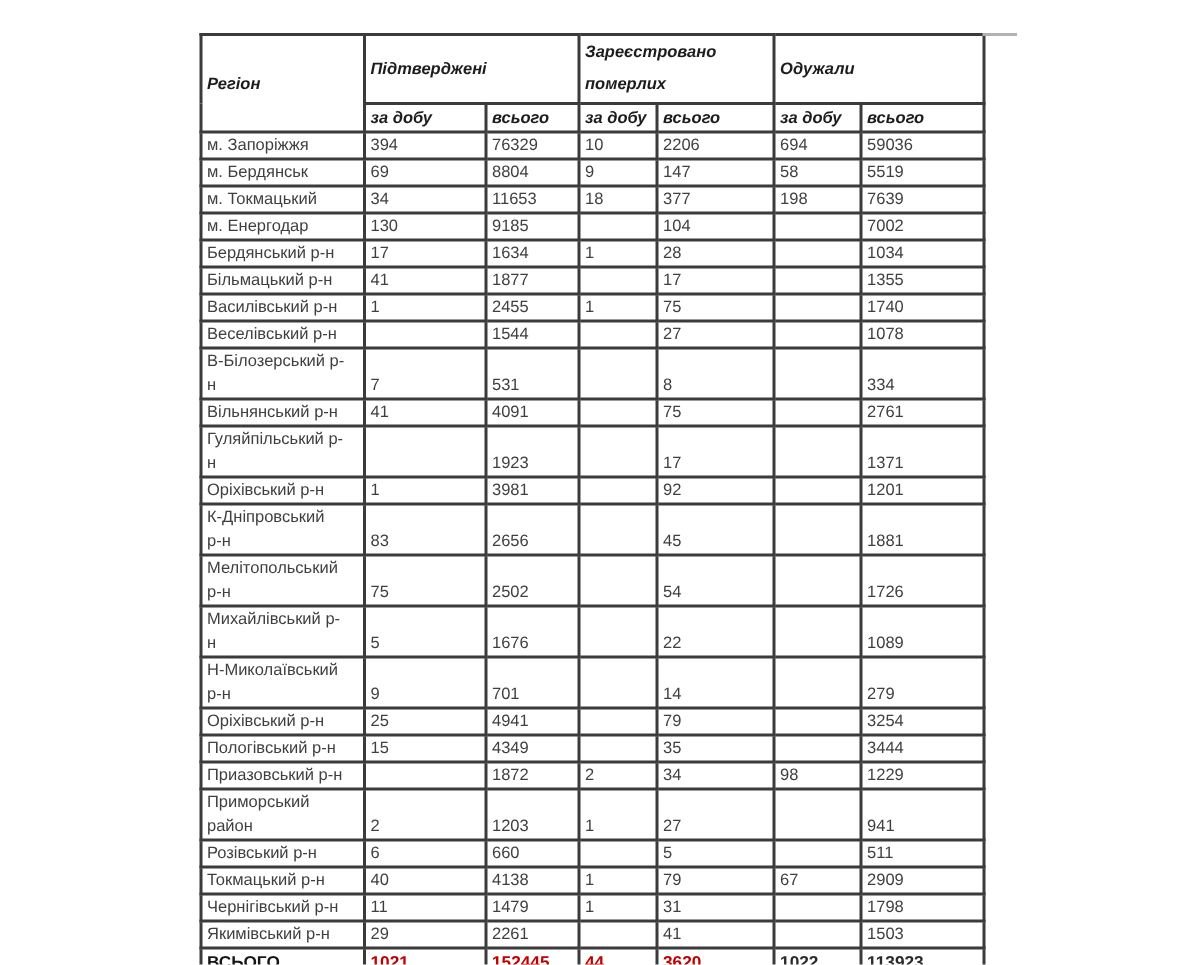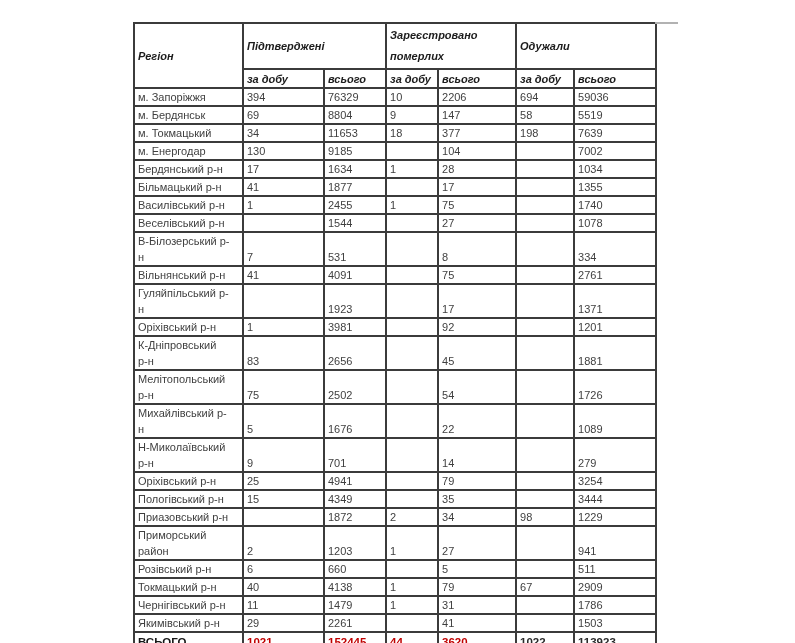--- a/index.html
+++ b/index.html
@@ -305,21 +305,21 @@
     <td>67</td>
     <td>2909</td>
   </tr>
         <tr>
     <td class="region">Чернігівський р-н</td>
     <td>11</td>
     <td>1479</td>
     <td>1</td>
     <td>31</td>
     <td></td>
-    <td>1786</td>
+    <td>1798</td>
   </tr>
         <tr>
     <td class="region">Якимівський р-н</td>
     <td>29</td>
     <td>2261</td>
     <td></td>
     <td>41</td>
     <td></td>
     <td>1503</td>
   </tr>

